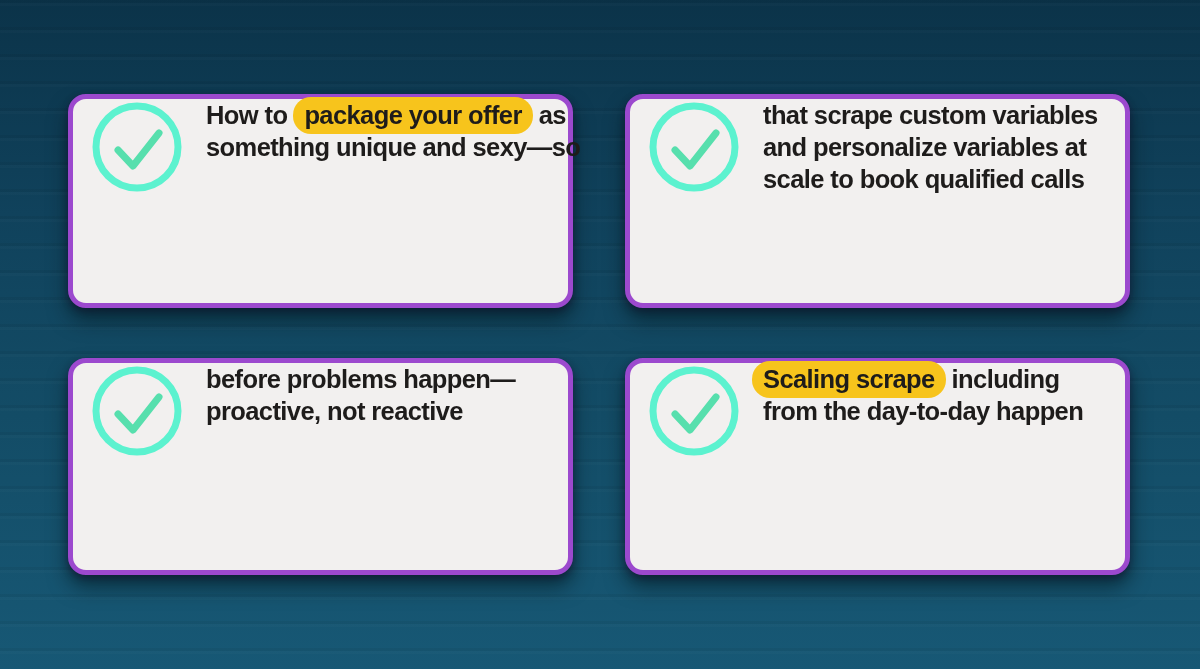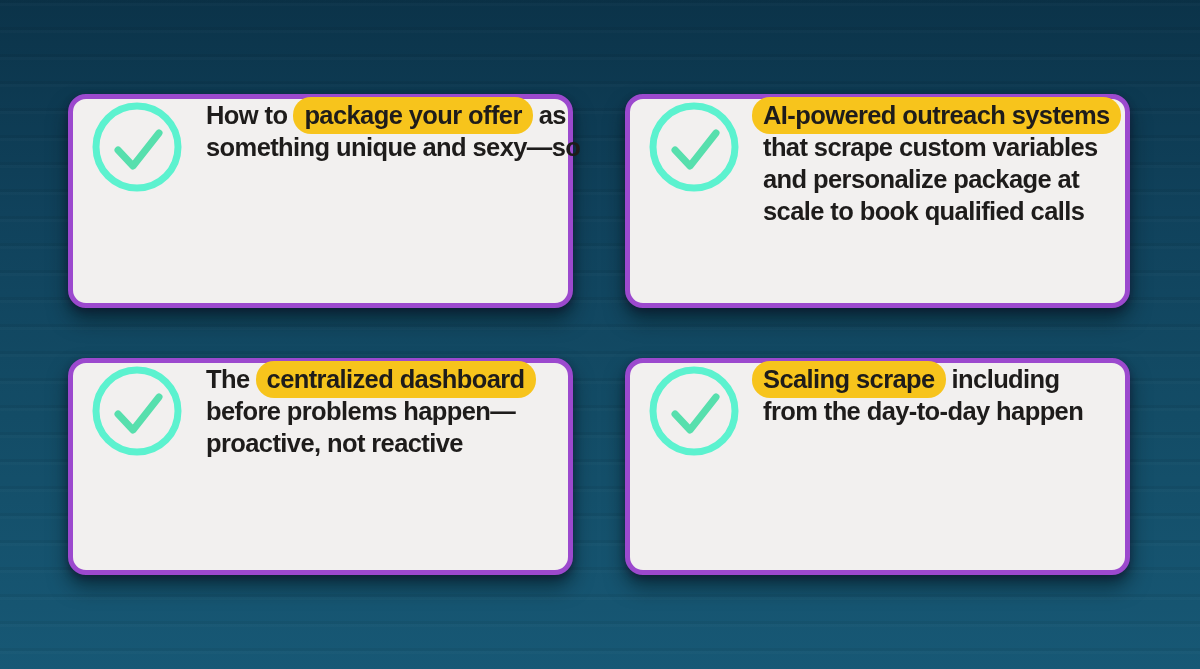--- a/index.html
+++ b/index.html
@@ -72,36 +72,34 @@
     </div>
 
     <div class="card">
       <span class="icon">
         <svg viewBox="0 0 96 96" fill="none">
           <circle class="ring" cx="48" cy="48" r="41" stroke-width="7"></circle>
           <path class="checkm" d="M29 51 L44 67 L70 34" stroke-width="7" stroke-linecap="round" stroke-linejoin="round"></path>
         </svg>
       </span>
       <div class="text">
-          <div class="line"><span class="hl">AI-powered outreach systems</span></div>
           <div class="line"><span>that scrape custom variables</span></div>
-          <div class="line"><span>and personalize package at</span></div>
+          <div class="line"><span>and personalize variables at</span></div>
           <div class="line"><span>scale to book qualified calls</span></div>
         </div>
     </div>
 
     <div class="card">
       <span class="icon">
         <svg viewBox="0 0 96 96" fill="none">
           <circle class="ring" cx="48" cy="48" r="41" stroke-width="7"></circle>
           <path class="checkm" d="M29 51 L44 67 L70 34" stroke-width="7" stroke-linecap="round" stroke-linejoin="round"></path>
         </svg>
       </span>
       <div class="text">
-          <div class="line"><span>The</span><span class="hl">centralized dashboard</span></div>
           <div class="line"><span>before problems happen—</span></div>
           <div class="line"><span>proactive, not reactive</span></div>
         </div>
     </div>
 
     <div class="card">
       <span class="icon">
         <svg viewBox="0 0 96 96" fill="none">
           <circle class="ring" cx="48" cy="48" r="41" stroke-width="7"></circle>
           <path class="checkm" d="M29 51 L44 67 L70 34" stroke-width="7" stroke-linecap="round" stroke-linejoin="round"></path>

